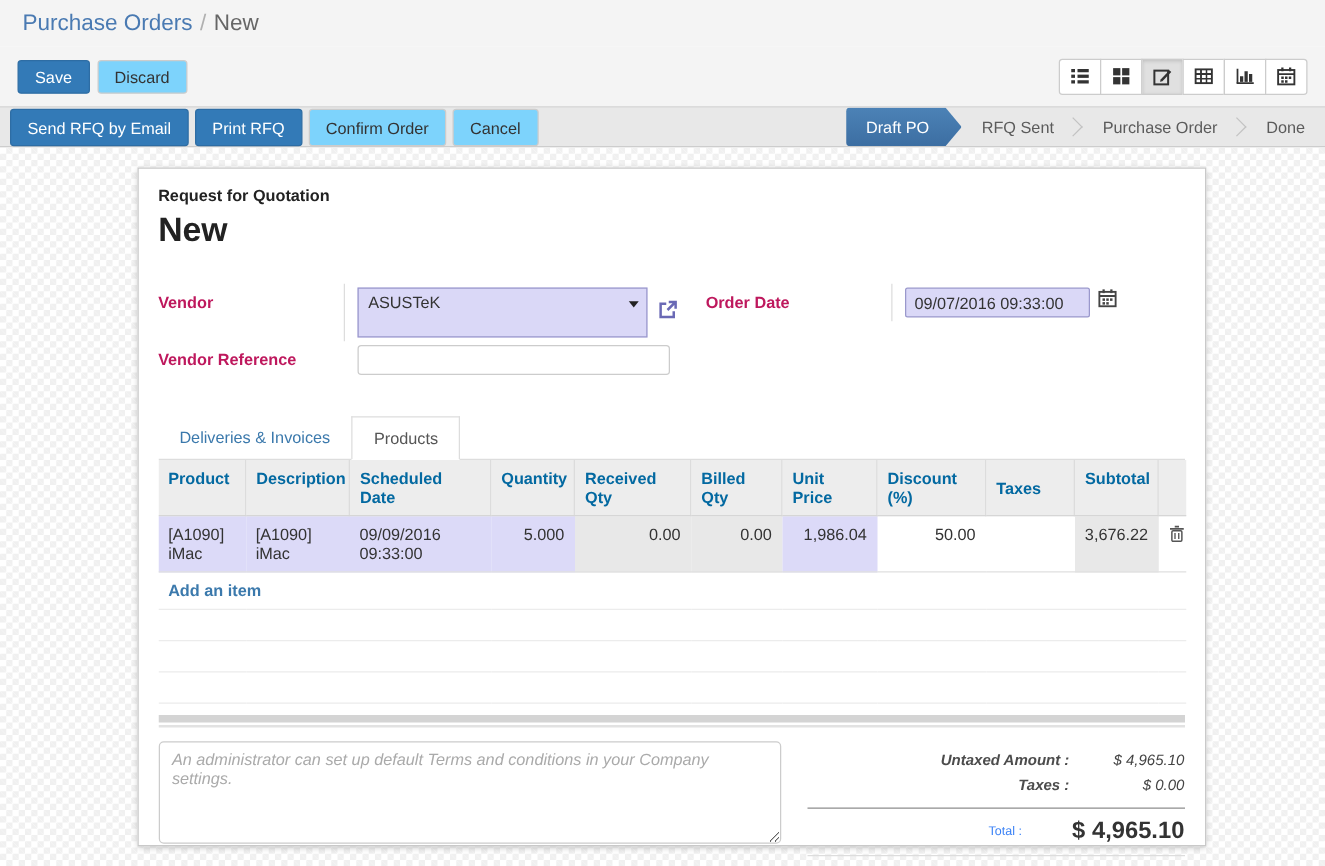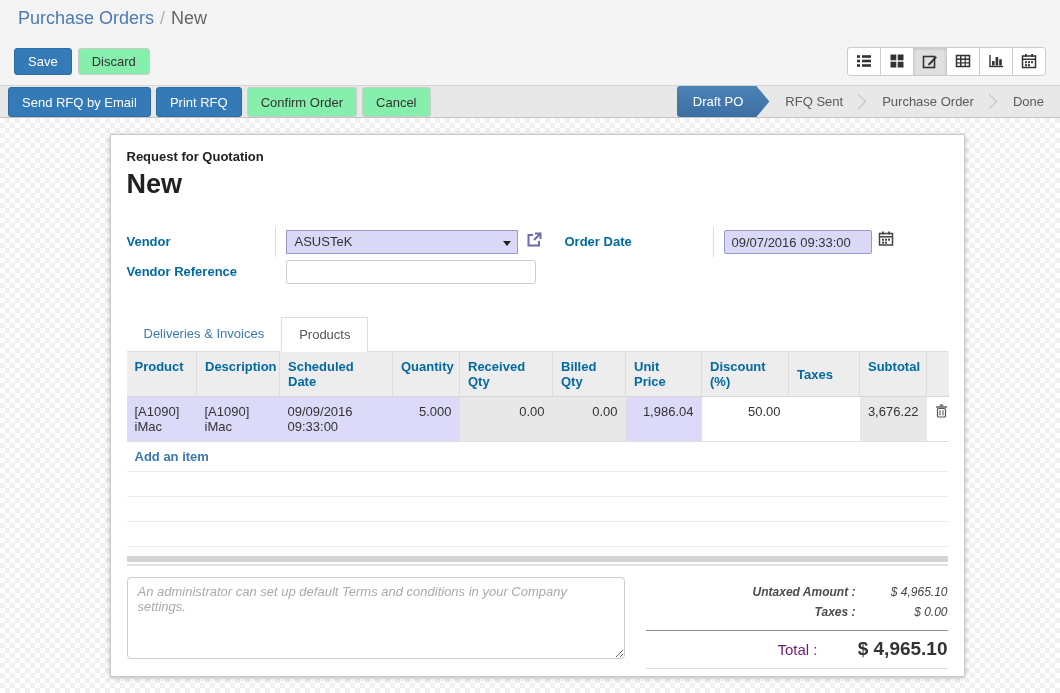--- a/index.html
+++ b/index.html
@@ -7,21 +7,21 @@
     font-family:"Liberation Sans", sans-serif; background:#fff; }
 
   
   .breadcrumb-row { background:#f4f4f4; height:37px; padding:8px 0 0 18px; font-size:18px; }
   .breadcrumb-row a { color:#4a7ab2; text-decoration:none; cursor:pointer; }
   .crumb-sep { color:#b0b0b0; padding:0 6px; }
   .crumb-current { color:#666; }
 
   .toolbar-row { background:#f4f4f4; height:48px; display:flex; align-items:center; padding:0 14px; }
   .btn { font-family:inherit; font-size:13px; border-radius:3px; padding:5px 13px; cursor:pointer;
-         border:1px solid #ccc; background:#86efac; color:#333; }
+         border:1px solid #ccc; background:#7dd3fc; color:#333; }
   .btn-primary { background:#337ab7; border-color:#2e6da4; color:#fff; }
   .toolbar-row .btn + .btn { margin-left:6px; }
 
   .view-switcher { margin-left:auto; display:flex; }
   .vs-btn { width:34px; height:29px; background:#fff; border:1px solid #ccc; margin-left:-1px;
             display:flex; align-items:center; justify-content:center; cursor:pointer; padding:0; }
   .vs-btn:first-child { border-radius:3px 0 0 3px; margin-left:0; }
   .vs-btn:last-child { border-radius:0 3px 3px 0; }
   .vs-btn.active { background:#e0e0e0; box-shadow:inset 0 1px 3px rgba(0,0,0,.15); }
   .vs-btn svg { display:block; }
@@ -51,24 +51,24 @@
   .sheet { width:855px; height:543px; margin:0 auto; position:relative; top:16px;
            background:#fff; border:1px solid #c9c9c9; box-shadow:0 1px 5px rgba(0,0,0,.25);
            padding:14px 16px 0 16px; }
 
   .sheet-subtitle { font-size:13px; font-weight:bold; color:#222; }
   .sheet-title { font-size:27px; font-weight:bold; color:#222; margin-top:5px; }
 
   
   .field-grid { display:grid; grid-template-columns:1fr 1fr; column-gap:22px; margin-top:27px; }
   .fgroup { display:grid; grid-template-columns:148px 1fr; }
-  .flabel { font-size:13px; font-weight:bold; color:#0369a1; padding:7px 0; }
+  .flabel { font-size:13px; font-weight:bold; color:#be185d; padding:7px 0; }
   .fvalue { border-left:1px solid #ddd; padding:3px 0 3px 10px; display:flex; align-items:center; }
 
-  .o-select { position:relative; width:232px; height:24px; background:#dad8f7; border:1px solid #9a98cc;
+  .o-select { position:relative; width:232px; height:40px; background:#dad8f7; border:1px solid #9a98cc;
               font-size:13px; color:#333; line-height:22px; padding:0 20px 0 8px; cursor:pointer; }
   .o-select .caret { position:absolute; right:6px; top:10px; width:0; height:0;
               border-left:4px solid transparent; border-right:4px solid transparent; border-top:5px solid #222; }
   .ext-link { margin-left:7px; cursor:pointer; display:flex; }
   .o-input { height:24px; border:1px solid #ccc; border-radius:3px; font-size:13px; color:#333;
              padding:0 7px; font-family:inherit; }
   .o-input.req { background:#dad8f7; border-color:#9a98cc; border-radius:2px; width:148px; }
   .o-input.plain { width:250px; background:#fff; }
   .cal-btn { margin-left:6px; cursor:pointer; display:flex; }
 
@@ -102,21 +102,21 @@
   .bottom { display:flex; margin-top:11px; }
   .notes { width:498px; height:82px; border:1px solid #ccc; border-radius:4px; padding:6px 10px;
            font-family:inherit; font-size:13px; color:#333; resize:vertical; }
   .notes::placeholder { color:#aaa; font-style:italic; }
   .totals { margin-left:auto; width:302px; padding-top:5px; }
   .trow { display:flex; justify-content:flex-end; align-items:baseline; padding:3px 0; font-size:12px;font-style:italic; }
   .tlabel { font-weight:bold; color:#4c4c4c; }
   .tval { width:92px; text-align:right; color:#444; }
   .total-row { display:flex; justify-content:flex-end; align-items:center; border-top:1px solid #8d8d8d;
                margin-top:8px; padding:7px 0 8px 0; border-bottom:1px solid #ddd; }
-  .total-label { font-size:15px; color:#701a75; }
+  .total-label { font-size:10px; color:#3b82f6; }
   .total-val { width:130px; text-align:right; font-size:19px; font-weight:bold; color:#333; }
 
   .icon-dark { fill:#333; }
 </style>
 </head>
 <body>
 
 <div class="breadcrumb-row">
   <a>Purchase Orders</a><span class="crumb-sep">/</span><span class="crumb-current">New</span>
 </div>

